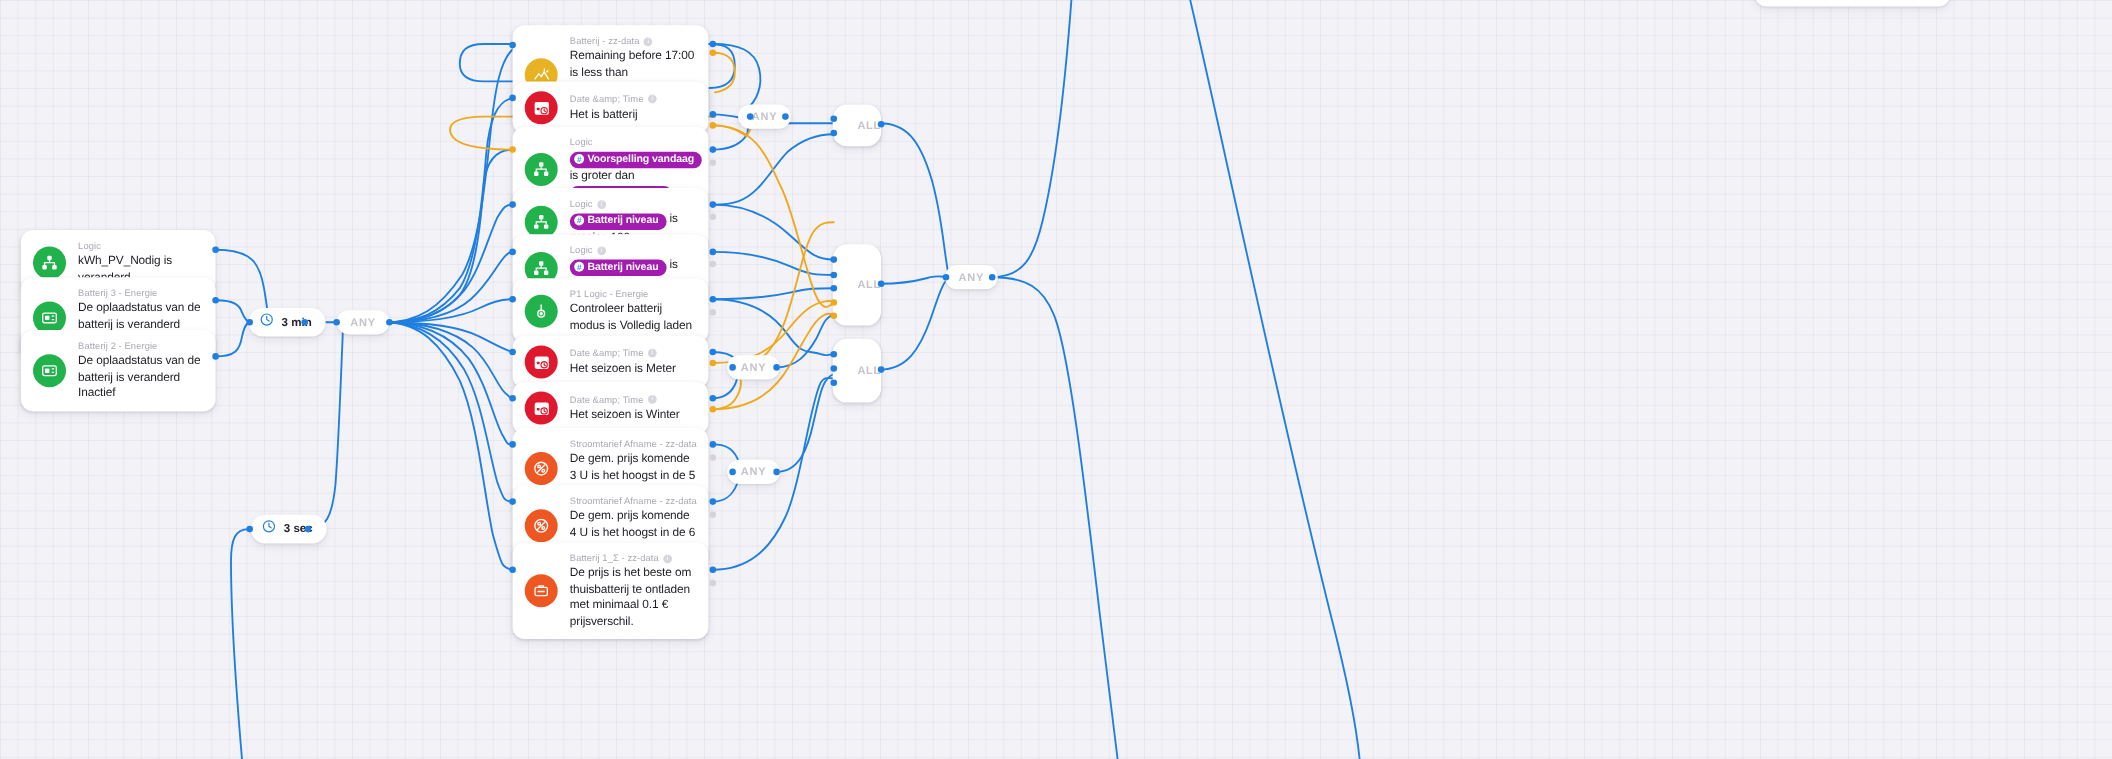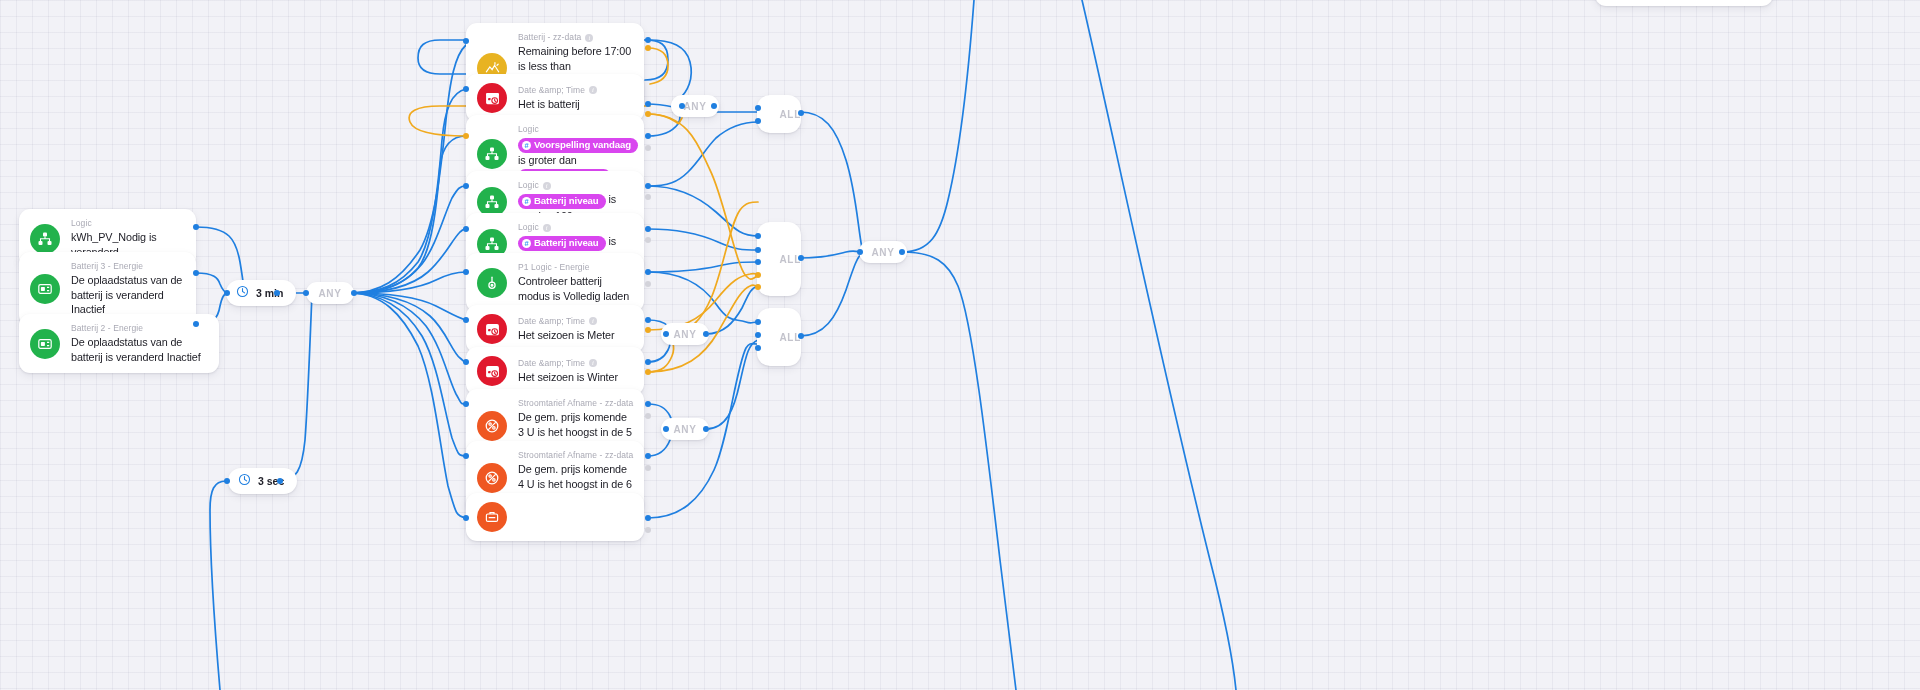--- a/index.html
+++ b/index.html
@@ -86,21 +86,21 @@
   .card-title {
     font-size: 10.8px;
     line-height: 14.5px;
     color: #1c1c24;
     letter-spacing: -0.1px;
   }
   .card-title b { font-weight: 400; }
 
   .token {
     display: inline-block;
-    background: #d946ef;
+    background: #a21caf;
     color: #ffffff;
     border-radius: 9px;
     padding: 0.5px 7px 1.5px 4px;
     font-size: 9.6px;
     line-height: 13px;
     font-weight: 700;
     vertical-align: -1px;
     white-space: nowrap;
   }
   .token .tk-dot {
@@ -310,21 +310,21 @@
     </div>
     <div class="card-body">
       <div class="card-owner">
           <span>Batterij 3 - Energie</span>
         </div>
       <div class="card-title">De oplaadstatus van de batterij is veranderd <b>Inactief</b></div>
     </div>
   </div>
   <div class="port blue" style="left:193px; top:270px;"></div>
 
-  <div class="card" style="left:19px; top:314px; width:200px;">
+  <div class="card" style="left:19px; top:300px; width:177px;">
     <div class="card-icon" style="background:#22b24c;">
       <svg width="16" height="16" viewBox="0 0 16 16">
           <g fill="none" stroke="#fff" stroke-width="1.2">
         <rect x="1.8" y="3.6" width="12.4" height="8.8" rx="1.6"></rect>
         <rect x="3.9" y="6" width="4" height="4" rx="0.7" fill="#fff" stroke="none"></rect>
         <path d="M10 6.4h2.2M10 9.6h2.2"></path>
       </g>
         </svg>
     </div>
     <div class="card-body">
@@ -603,20 +603,27 @@
   <div class="card" style="left:466px; top:493px; width:178px;">
     <div class="card-icon" style="background:#ef5722;">
       <svg width="16" height="16" viewBox="0 0 16 16">
           <g fill="none" stroke="#fff" stroke-width="1.2">
         <rect x="2.4" y="5" width="11.2" height="7.4" rx="1.5"></rect>
         <path d="M6 5V3.6h4V5"></path>
         <path d="M5.2 8.7h5.6" stroke-linecap="round"></path>
       </g>
         </svg>
     </div>
+    <div class="card-body">
+      <div class="card-owner">
+        <span>Batterij 1_Σ - zz-data</span>
+        <span class="info-dot">i</span>
+      </div>
+      <div class="card-title">De prijs is het beste om thuisbatterij te <b>ontladen</b> met minimaal <b>0.1 €</b> prijsverschil.</div>
+    </div>
   </div>
   <div class="port blue" style="left:463px; top:515px;"></div>
   <div class="port blue" style="left:645px; top:515px;"></div>
   <div class="port grey" style="left:645px; top:527px;"></div>
 
   <div class="gate any" style="left:671px; top:95px;">
     <span>ANY</span>
   </div>
   <div class="port blue" style="left:679px; top:103px;"></div>
   <div class="port blue" style="left:711px; top:103px;"></div>

